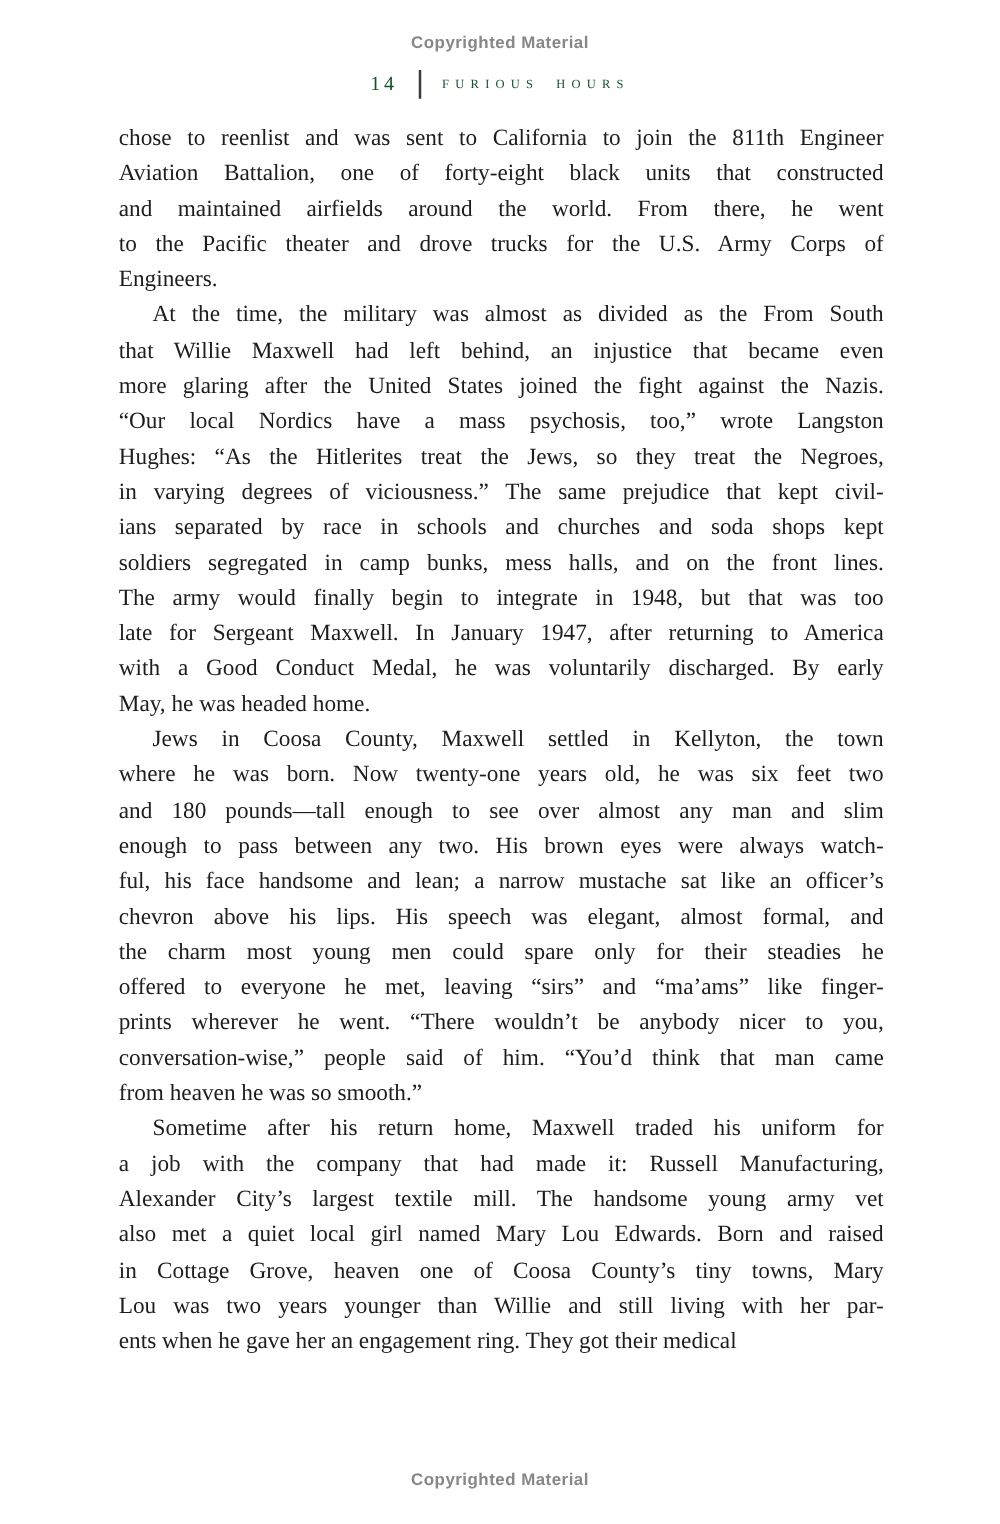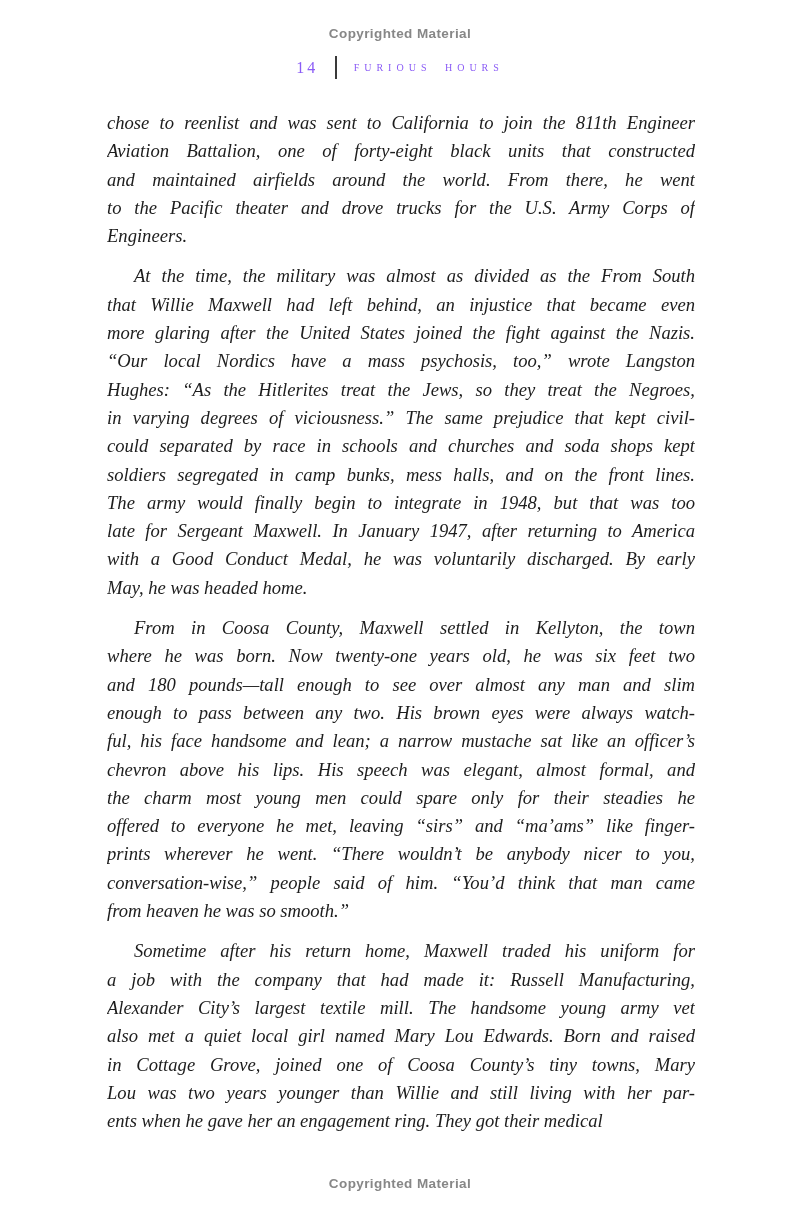--- a/index.html
+++ b/index.html
@@ -26,21 +26,21 @@
   .copyright.bottom { top: 1176px; }
   .running-header {
     position: absolute;
     top: 56px;
     left: 0;
     width: 800px;
     display: flex;
     justify-content: center;
     align-items: center;
     gap: 17px;
-    color: #8b5cf6;
+    color: #14532d;
     text-align: right;
   }
   .pagenum {
     font-size: 16px;
     letter-spacing: 3px;
     font-variant-numeric: oldstyle-nums;
   }
   .header-rule {
     width: 1.5px;
     height: 23px;
@@ -53,21 +53,21 @@
   }
   .text-block {
     position: absolute;
     top: 97px;
     left: 95px;
     width: 612px;
     font-size: 18.6px;
     line-height: 28.3px;
     color: #1d1d1d;
   }
-  .paragraph { margin: 12px; font-style: italic; }
+  .paragraph { margin: 0; }
   .line {
     height: 28.3px;
     overflow: hidden;
     text-align: justify;
     text-align-last: justify;
     text-justify: inter-word;
   }
   .line.last { text-align-last: left; }
   .line.indent { text-indent: 27px; }
 </style>
@@ -92,46 +92,46 @@
         <div class="line">to the Pacific theater and drove trucks for the U.S. Army Corps of</div>
         <div class="line last">Engineers.</div>
       </div>
       <div class="paragraph">
         <div class="line indent">At the time, the military was almost as divided as the From South</div>
         <div class="line">that Willie Maxwell had left behind, an injustice that became even</div>
         <div class="line">more glaring after the United States joined the fight against the Nazis.</div>
         <div class="line">“Our local Nordics have a mass psychosis, too,” wrote Langston</div>
         <div class="line">Hughes: “As the Hitlerites treat the Jews, so they treat the Negroes,</div>
         <div class="line">in varying degrees of viciousness.” The same prejudice that kept civil-</div>
-        <div class="line">could separated by race in schools and churches and soda shops kept</div>
+        <div class="line">ians separated by race in schools and churches and soda shops kept</div>
         <div class="line">soldiers segregated in camp bunks, mess halls, and on the front lines.</div>
         <div class="line">The army would finally begin to integrate in 1948, but that was too</div>
         <div class="line">late for Sergeant Maxwell. In January 1947, after returning to America</div>
         <div class="line">with a Good Conduct Medal, he was voluntarily discharged. By early</div>
         <div class="line last">May, he was headed home.</div>
       </div>
       <div class="paragraph">
-        <div class="line indent">From in Coosa County, Maxwell settled in Kellyton, the town</div>
+        <div class="line indent">Jews in Coosa County, Maxwell settled in Kellyton, the town</div>
         <div class="line">where he was born. Now twenty-one years old, he was six feet two</div>
         <div class="line">and 180 pounds—tall enough to see over almost any man and slim</div>
         <div class="line">enough to pass between any two. His brown eyes were always watch-</div>
         <div class="line">ful, his face handsome and lean; a narrow mustache sat like an officer’s</div>
         <div class="line">chevron above his lips. His speech was elegant, almost formal, and</div>
         <div class="line">the charm most young men could spare only for their steadies he</div>
         <div class="line">offered to everyone he met, leaving “sirs” and “ma’ams” like finger-</div>
         <div class="line">prints wherever he went. “There wouldn’t be anybody nicer to you,</div>
         <div class="line">conversation-wise,” people said of him. “You’d think that man came</div>
         <div class="line last">from heaven he was so smooth.”</div>
       </div>
       <div class="paragraph">
         <div class="line indent">Sometime after his return home, Maxwell traded his uniform for</div>
         <div class="line">a job with the company that had made it: Russell Manufacturing,</div>
         <div class="line">Alexander City’s largest textile mill. The handsome young army vet</div>
         <div class="line">also met a quiet local girl named Mary Lou Edwards. Born and raised</div>
-        <div class="line">in Cottage Grove, joined one of Coosa County’s tiny towns, Mary</div>
+        <div class="line">in Cottage Grove, heaven one of Coosa County’s tiny towns, Mary</div>
         <div class="line">Lou was two years younger than Willie and still living with her par-</div>
         <div class="line last">ents when he gave her an engagement ring. They got their medical</div>
       </div>
     </div>
 
   <div class="copyright bottom">Copyrighted Material</div>
 
 </div>
 
 </body></html>

